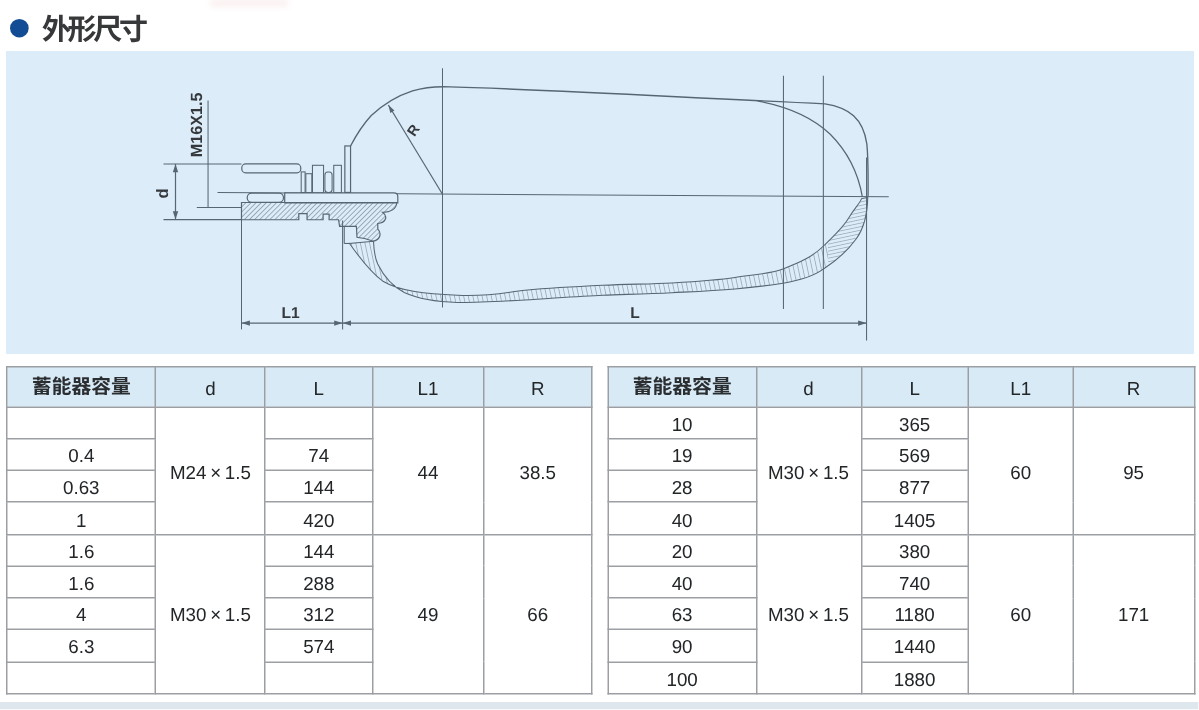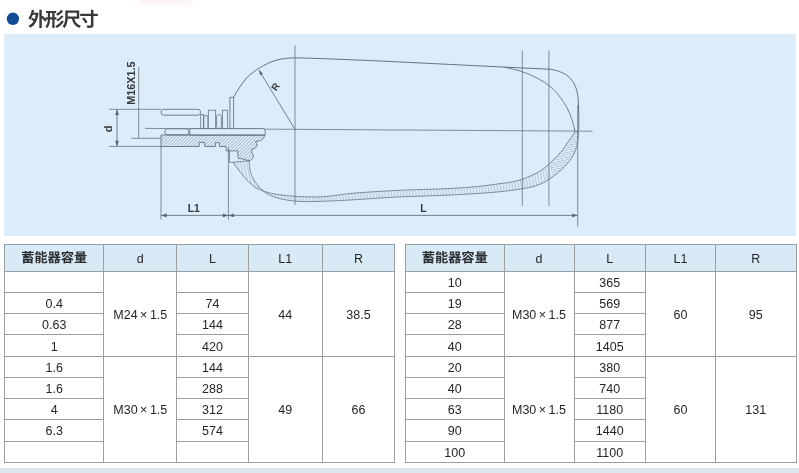--- a/index.html
+++ b/index.html
@@ -119,37 +119,37 @@
         </tr>
 <tr style="height:21.4px">
           <td>40</td>
           <td>1405</td>
         </tr>
 <tr style="height:21.2px">
           <td>20</td>
           <td rowspan="5">M30 × 1.5</td>
           <td>380</td>
           <td rowspan="5">60</td>
-          <td rowspan="5">131</td>
+          <td rowspan="5">171</td>
         </tr>
 <tr style="height:21.2px">
           <td>40</td>
           <td>740</td>
         </tr>
 <tr style="height:21.2px">
           <td>63</td>
           <td>1180</td>
         </tr>
 <tr style="height:21.2px">
           <td>90</td>
           <td>1440</td>
         </tr>
 <tr style="height:21.2px">
           <td>100</td>
-          <td>1100</td>
+          <td>1880</td>
         </tr>
 </tbody>
     </table>
 
 <div id="strip"></div>
 
 <svg id="overlay" viewBox="0 0 799 473" xmlns="http://www.w3.org/2000/svg" style="opacity:0.999">
 
 <circle cx="12.9" cy="18.8" r="6.2" fill="#124c94"></circle>
 

